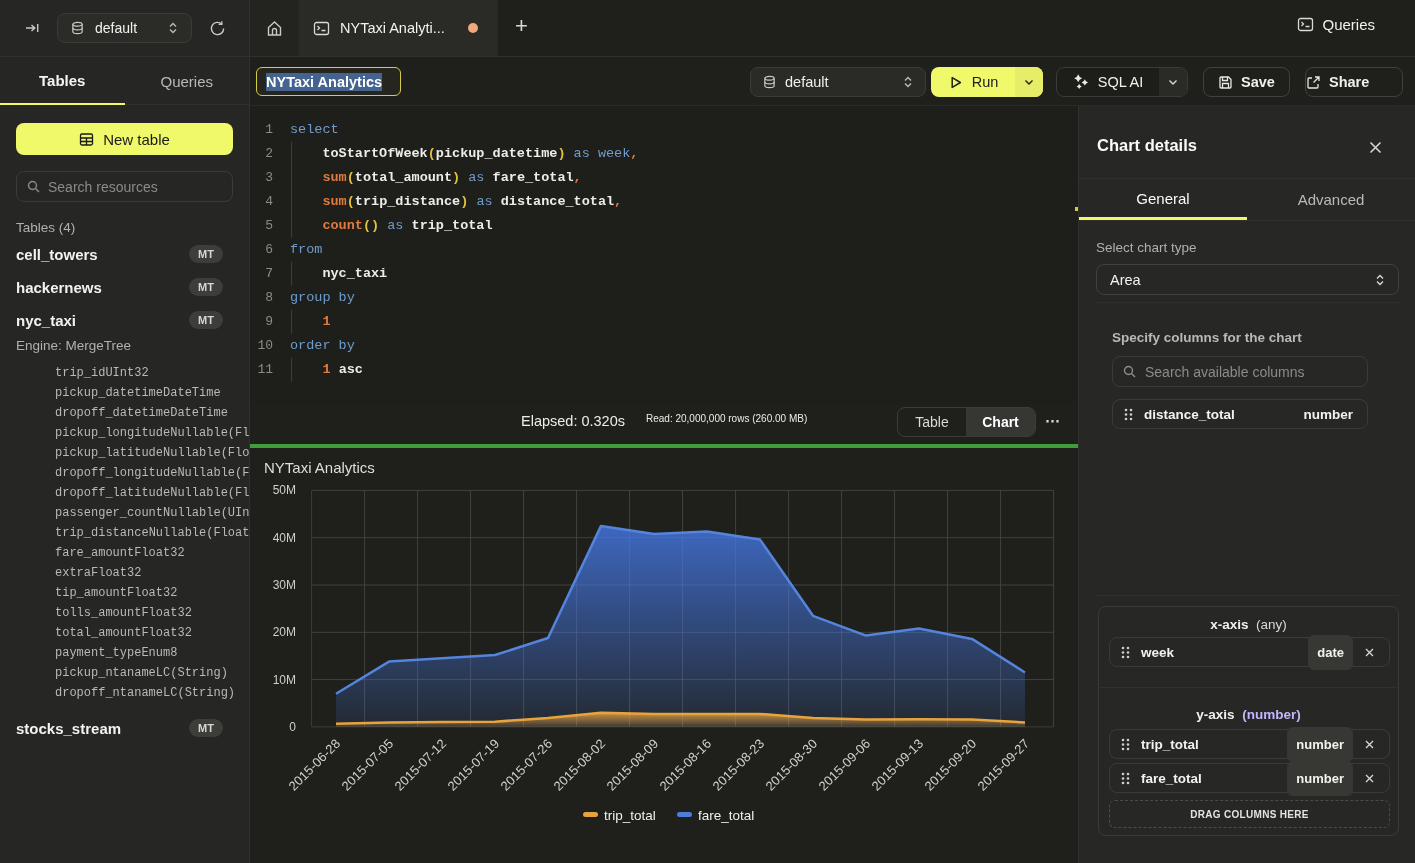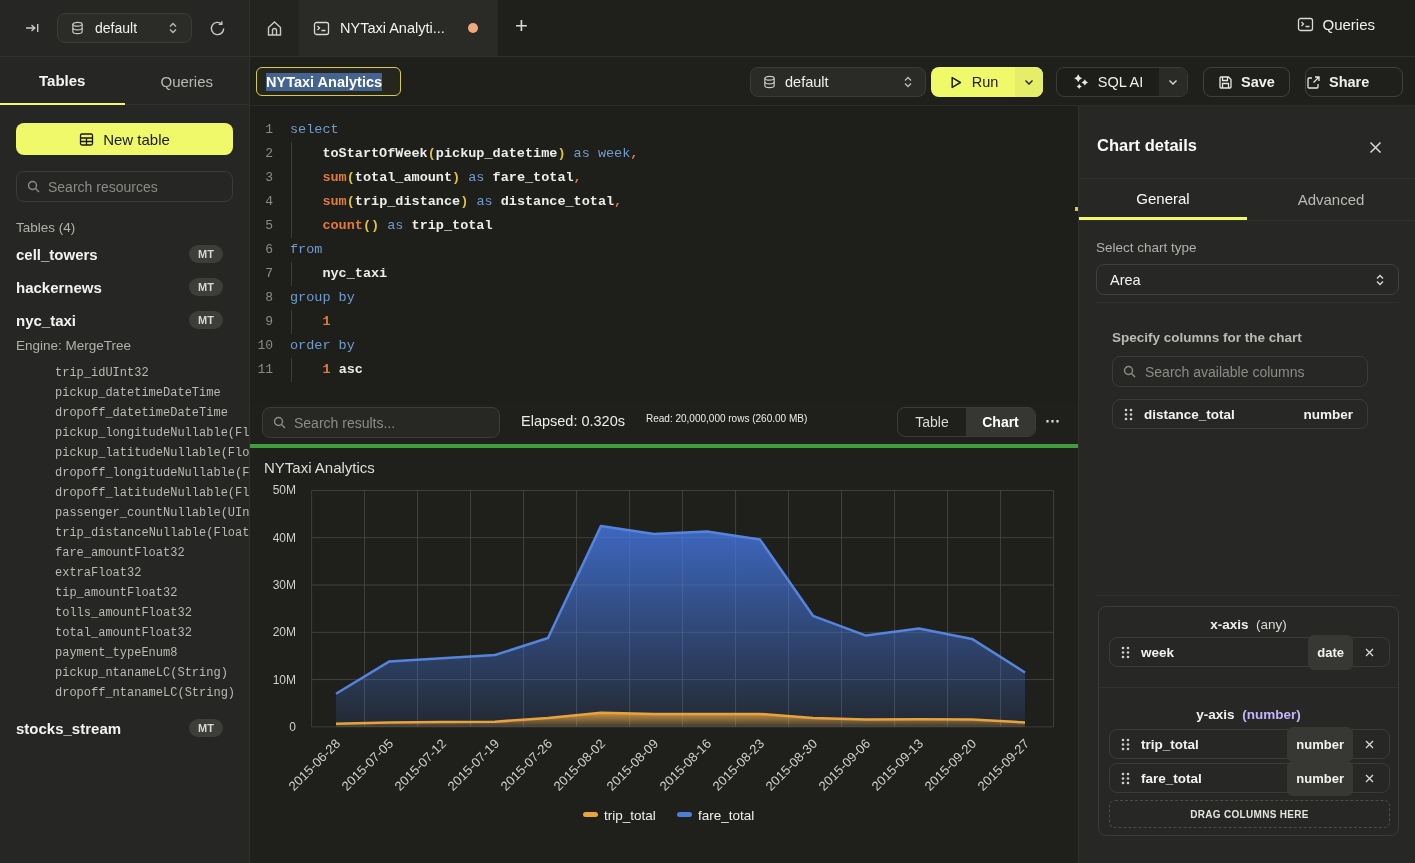--- a/index.html
+++ b/index.html
@@ -310,27 +310,20 @@
         <div class="guide" style="top:201px;height:24px"></div>
         <div class="ln" style="top:225px">10</div>
         <div class="cl" style="top:225px"><span class="kw">order by</span></div>
         <div class="ln" style="top:249px">11</div>
         <div class="cl" style="top:249px"><span>    </span><span class="nm">1</span><span> </span><span>asc</span></div>
         <div class="guide" style="top:249px;height:24px"></div>
       </div>
   </div>
 
   <div class="abs" id="resbar"></div>
-  <div class="abs" id="res-search" style="left:262px;top:407px">
-    <svg width="13" height="13" viewBox="0 0 13 13" fill="none" stroke="#8b8b88" stroke-width="1.4">
-        <circle cx="5.5" cy="5.5" r="4"></circle>
-        <path d="M8.5 8.5L12 12"></path>
-      </svg>
-    Search results...
-  </div>
   <div class="abs" style="left:521px;top:413px;font-size:14.5px;color:#ececea">Elapsed: 0.320s</div>
   <div class="abs" style="left:646px;top:413px;font-size:10px;color:#ececea">Read: 20,000,000 rows (260.00 MB)</div>
   <div class="abs" id="seg" style="left:897px;top:407px">
     <div class="segopt" style="color:#d9d9d6">Table</div>
     <div class="segopt" style="background:#363633;color:#fff;font-weight:bold;width:69px">Chart</div>
   </div>
   <div class="abs" style="left:1045px;top:412px;color:#d9d9d6;font-size:15px;letter-spacing:1px;font-weight:bold">⋯</div>
   <div class="abs" id="greenline"></div>
 
   <div class="abs" id="chart">

